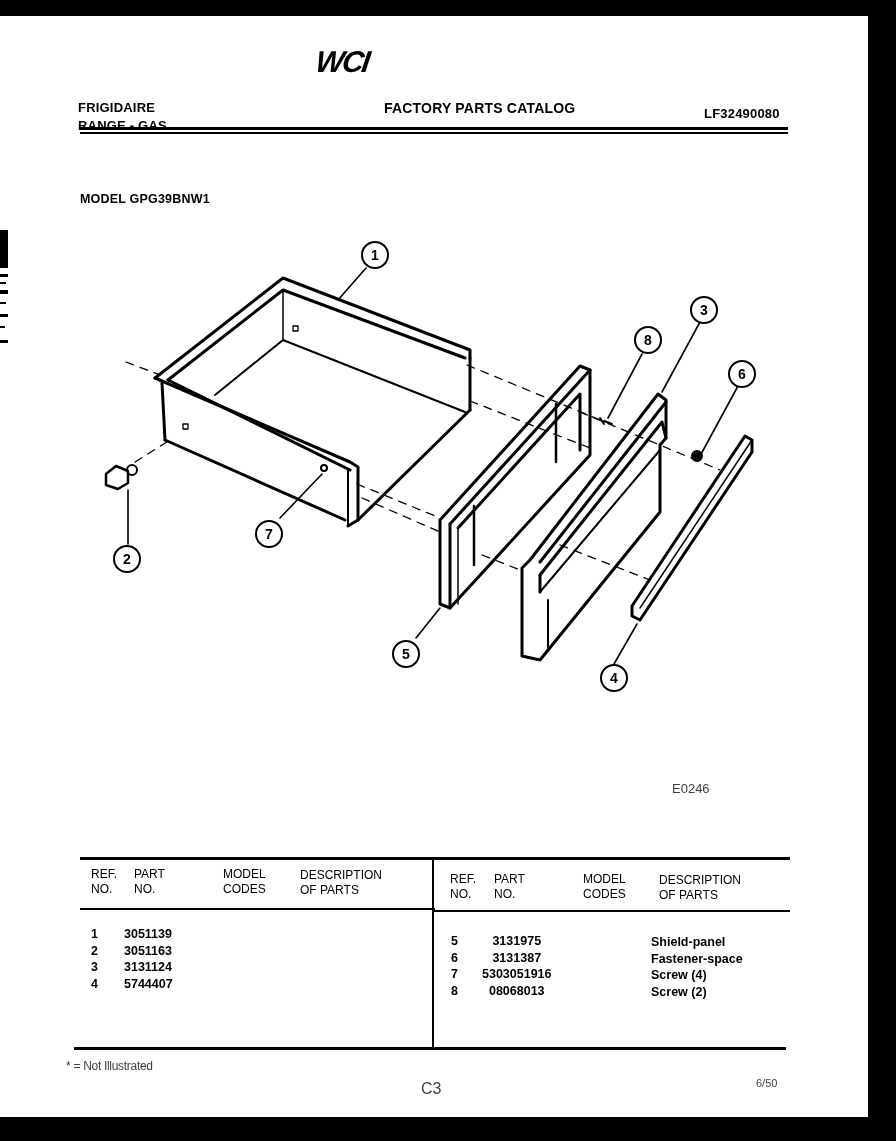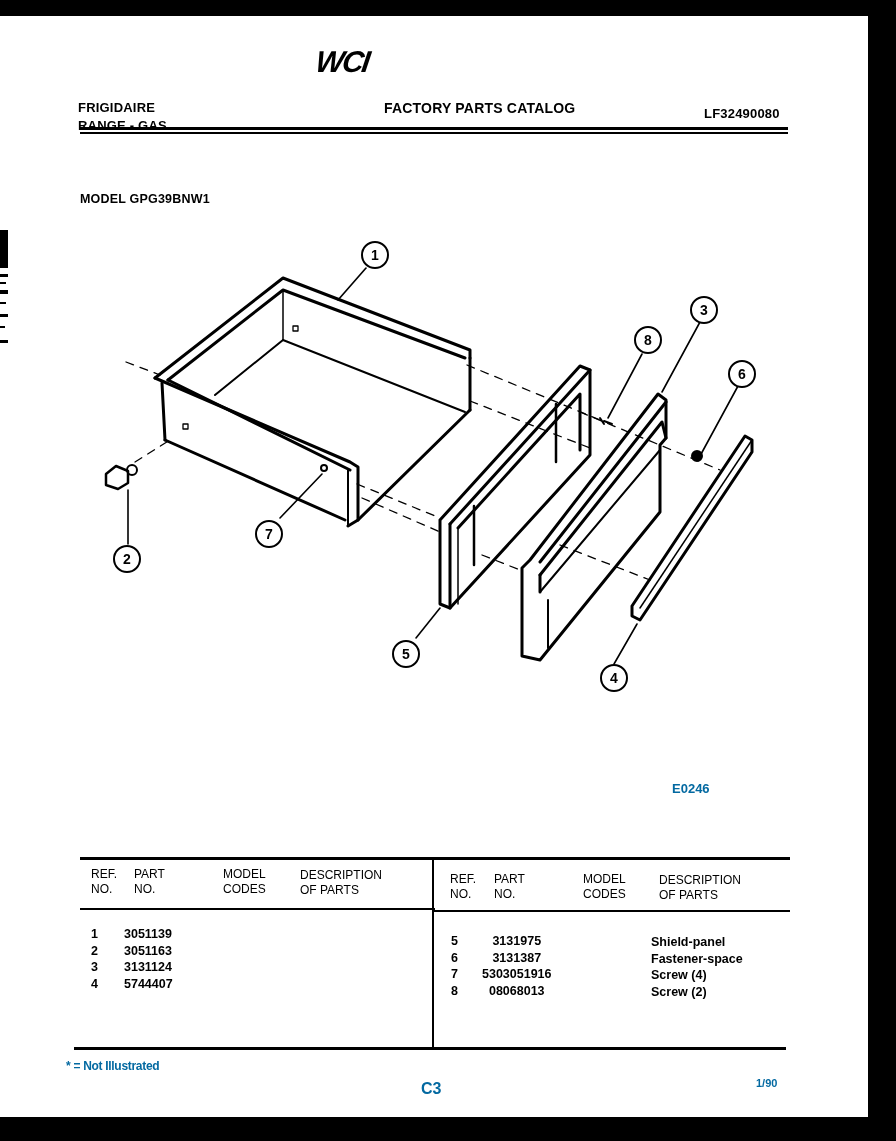--- a/index.html
+++ b/index.html
@@ -1,19 +1,19 @@
 <!DOCTYPE html>
 <html><head>
   <meta charset="utf-8">
   <style>
     html, body { margin:0; padding:0; }
     body { width:896px; height:1141px; background:#000; position:relative; overflow:hidden; font-family:"Liberation Sans", sans-serif; }
     .page { position:absolute; left:0; top:16px; width:868px; height:1101px; background:#fff; }
     .abs { position:absolute; }
-    .b { font-weight:bold; color:#0369a1; }
+    .b { font-weight:normal; color:#404040; }
     .hdr { font-size:13px; font-weight:bold; letter-spacing:0.2px; line-height:17px;margin-top:44px; }
     .rule1 { position:absolute; left:80px; width:708px; height:3px; background:#000; }
     .rule2 { position:absolute; left:80px; width:708px; height:2px; background:#000; }
     .th { font-size:12px; font-weight:normal; line-height:15px; }
     .td { font-size:12.5px; font-weight:bold; line-height:16.5px; }
     .callout { position:absolute; width:28px; height:28px; border:2px solid #000; border-radius:50%; box-sizing:border-box; display:flex; align-items:center; justify-content:center; font-weight:bold; font-size:14px; background:#fff; }
     .leftnoise { position:absolute; left:0; top:230px; width:10px; height:120px; }
   </style>
 </head>
 <body>
@@ -188,21 +188,21 @@
   </div>
   <div class="abs td" style="left:651px; top:918px;">
     <div>Shield-panel</div>
     <div>Fastener-space</div>
     <div>Screw (4)</div>
     <div>Screw (2)</div>
   </div>
 
   <div class="abs b" style="left:66px; top:1043px; font-size:12px; letter-spacing:-0.3px;">* = Not Illustrated</div>
   <div class="abs b" style="left:421px; top:1064px; font-size:16px;">C3</div>
-  <div class="abs b" style="left:756px; top:1061px; font-size:11px;">1/90</div>
+  <div class="abs b" style="left:756px; top:1061px; font-size:11px;">6/50</div>
 </div>
 
 <svg class="leftnoise" width="10" height="120">
   <rect x="0" y="0" width="8" height="38" fill="#000"></rect>
   <rect x="0" y="44" width="8" height="3" fill="#000"></rect>
   <rect x="0" y="52" width="6" height="2" fill="#000"></rect>
   <rect x="0" y="60" width="8" height="4" fill="#000"></rect>
   <rect x="0" y="72" width="6" height="2" fill="#000"></rect>
   <rect x="0" y="84" width="8" height="3" fill="#000"></rect>
   <rect x="0" y="96" width="5" height="2" fill="#000"></rect>

